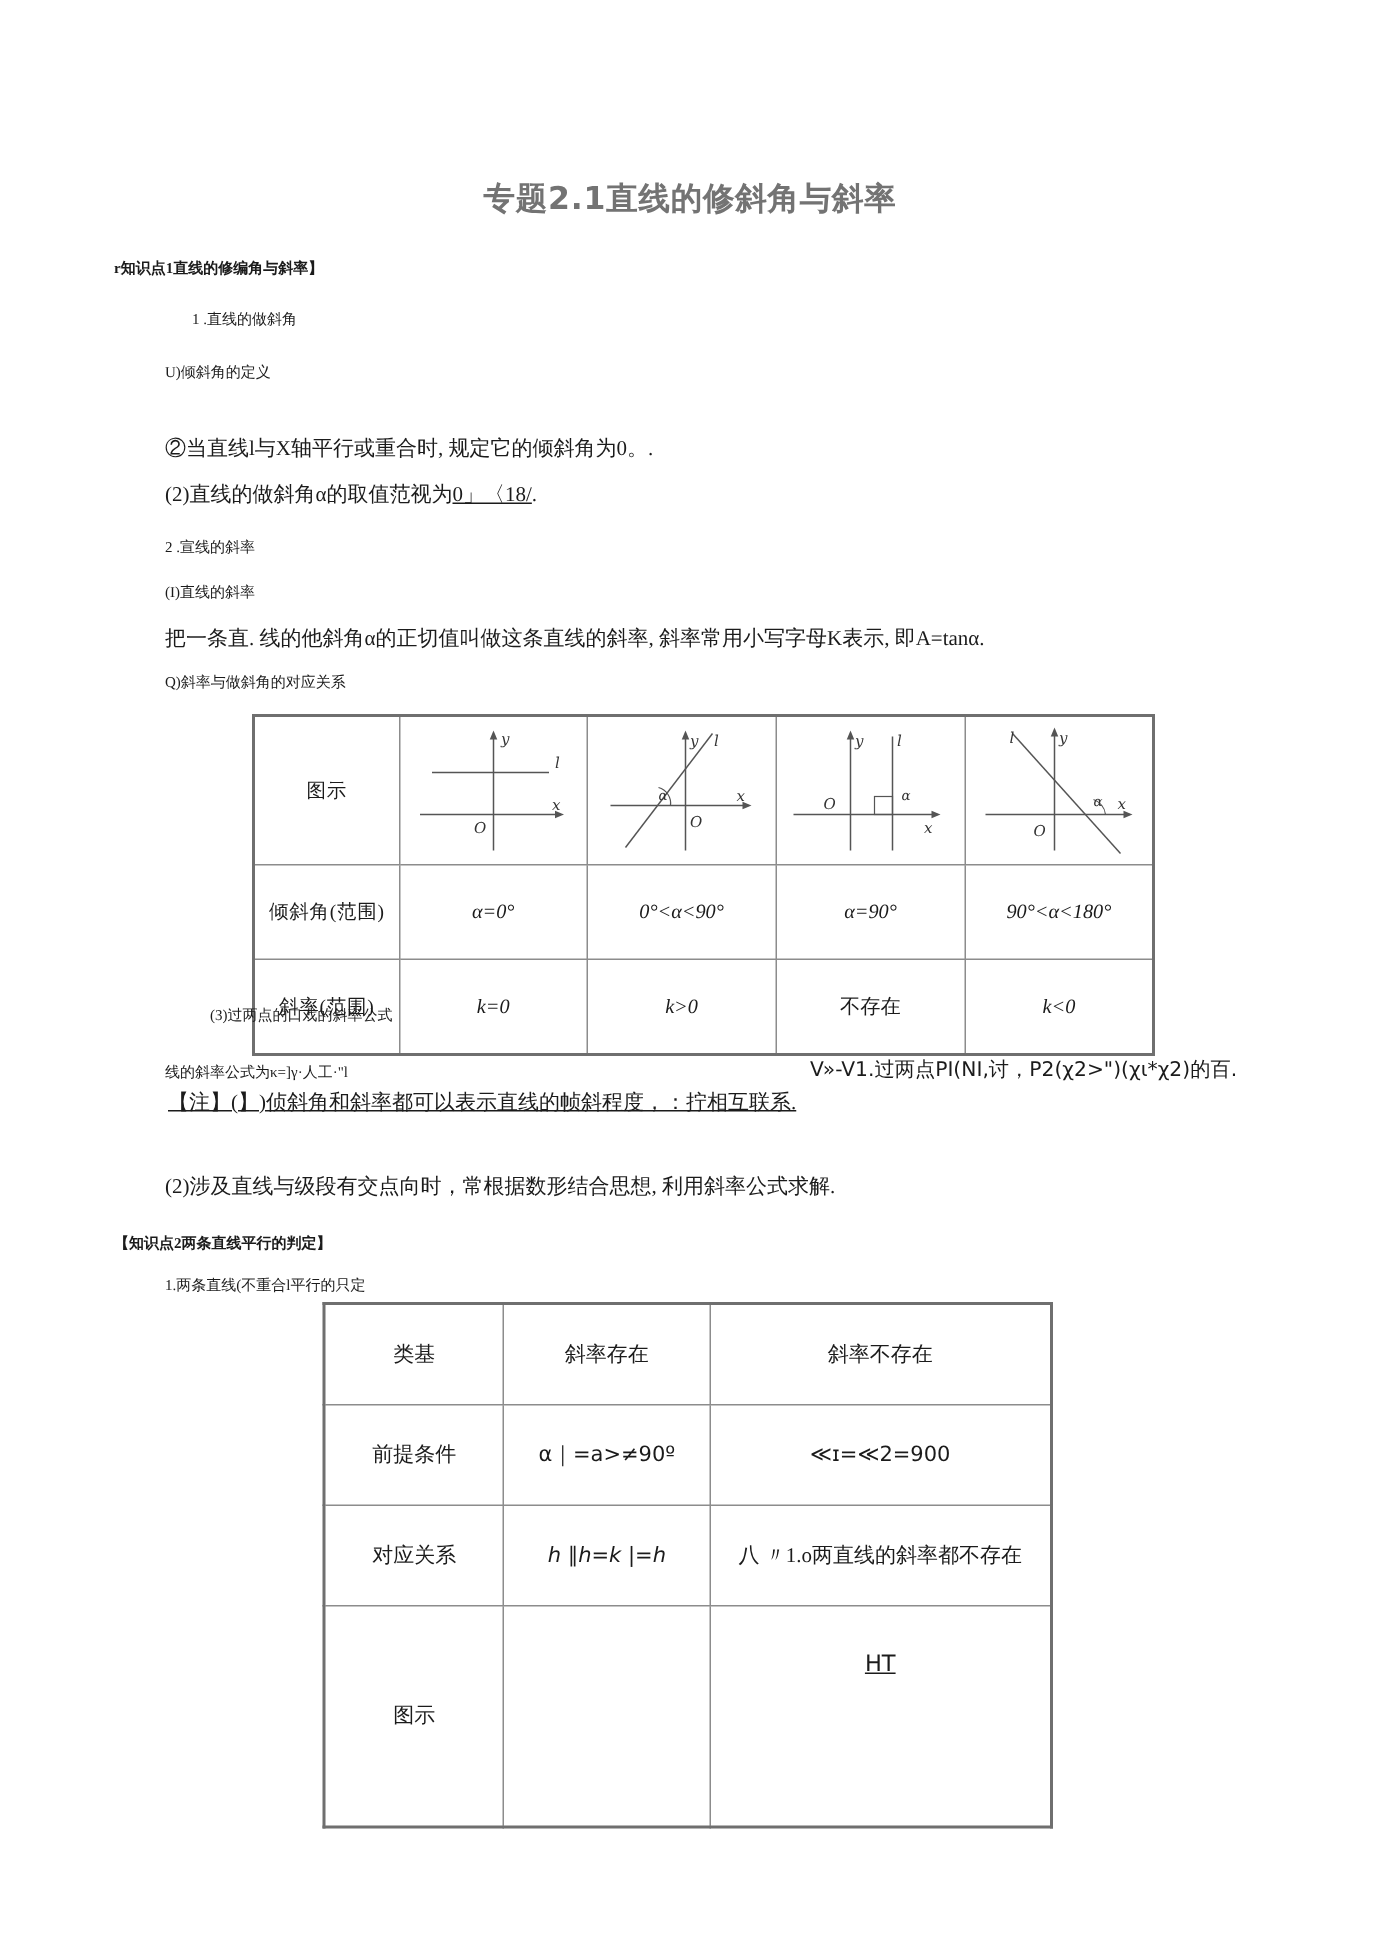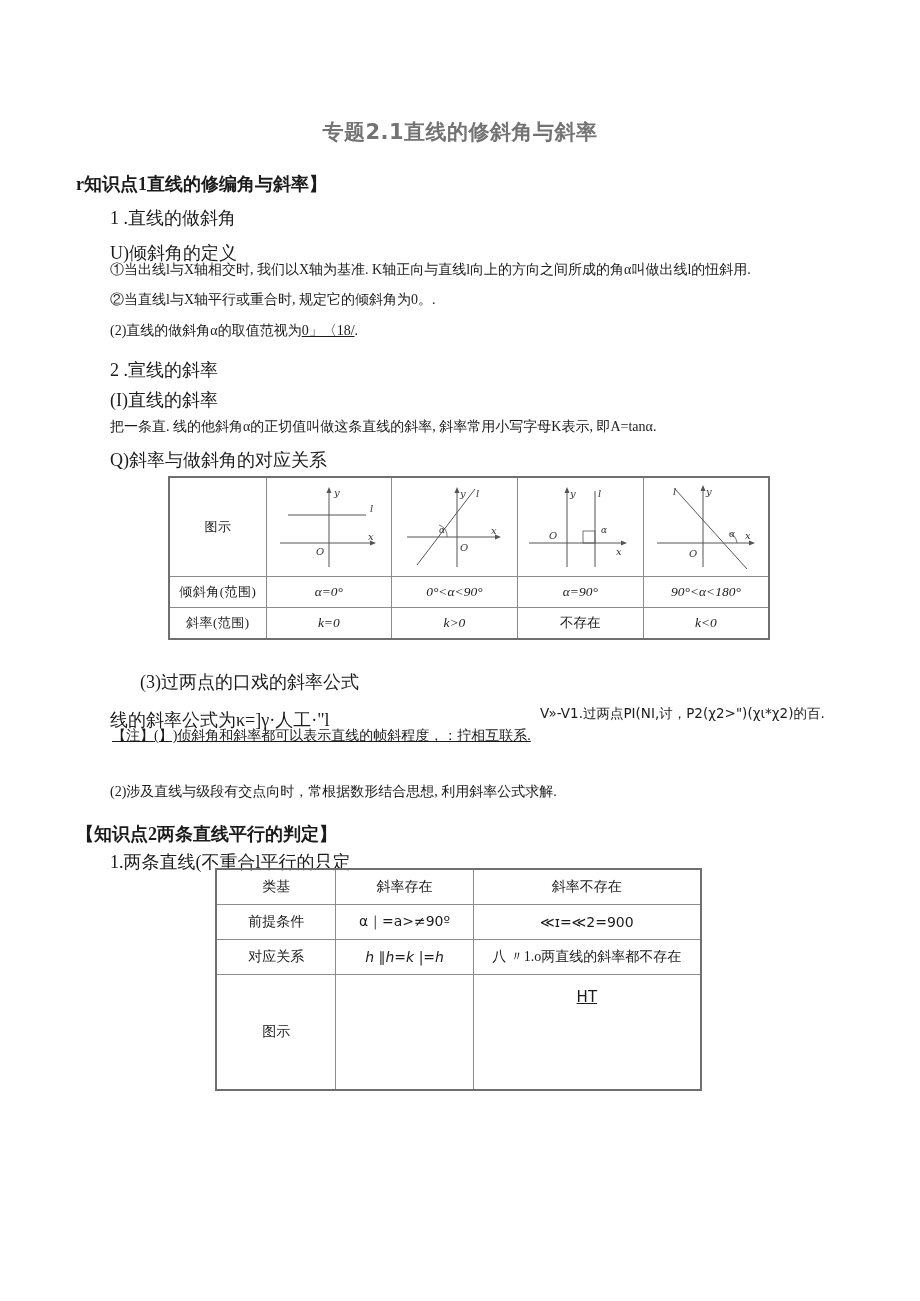--- a/index.html
+++ b/index.html
@@ -33,21 +33,21 @@
     font-family: "DejaVu Sans", "Liberation Sans", sans-serif;
     font-size: 21px;
     font-weight: 700;
     letter-spacing: 0.5px;
     color: #737373;
   }
 
   
   .txt {
     position: absolute;
-    font-size: 18px;
+    font-size: 10px;
     line-height: 1.2;
     white-space: nowrap;
     color: #1b1b1b;
     font-family: "DejaVu Sans", "Liberation Sans", sans-serif;
   }
   .serif { font-family: "Liberation Serif", "DejaVu Serif", serif; }
   .bold  { font-weight: 700; }
   .und   { text-decoration: underline; }
 
   
@@ -55,21 +55,21 @@
     position: absolute;
     border-collapse: collapse;
     font-family: "Liberation Serif", "DejaVu Serif", serif;
     color: #1b1b1b;
   }
   .tbl td {
     border: 1px solid #8c8c8c;
     text-align: center;
     vertical-align: middle;
     font-size: 13.5px;
-    padding: 2px 3px;
+    padding: 18px 3px;
   }
   .tbl.outer-thick {
     border: 2px solid #6f6f6f;
   }
 
   
   #table-slope-angle { left: 168px; top: 476px; width: 602px; }
   #table-slope-angle td.diagram-cell { height: 98px; padding: 0; }
   #table-slope-angle td.rowlabel { font-size: 13px; letter-spacing: .5px; }
   #table-slope-angle td.valcell { height: 26px; font-style: italic; font-size: 13.5px; }
@@ -101,25 +101,24 @@
 </style>
 </head>
 <body>
 
 <div class="page">
 
   <div class="doc-title">专题2.1直线的修斜角与斜率</div>
 
   <div class="txt serif bold" style="left:76px; top:174px;">r知识点1直线的修编角与斜率】</div>
 
-  <div class="txt serif" style="left:110px; top:208px;text-align:right;">1  .直线的做斜角</div>
+  <div class="txt serif" style="left:128px; top:208px;text-align:right;">1  .直线的做斜角</div>
 
   <div class="txt serif" style="left:110px; top:243px;">U)倾斜角的定义</div>
 
-  <div class="txt serif" style="left:110px; top:262px; font-size:14px;">①当出线l与X轴相交时, 我们以X轴为基准. K轴正向与直线l向上的方向之间所成的角α叫做出线l的忸斜用.</div>
 
   <div class="txt serif" style="left:110px; top:292px; font-size:14px;">②当直线l与X轴平行或重合时, 规定它的倾斜角为0。.</div>
 
   <div class="txt serif" style="left:110px; top:323px; font-size:14px;">
     <span>(2)直线的做斜角α的取值范视为</span><span class="und">0」〈18/</span><span>.</span>
   </div>
 
   <div class="txt serif" style="left:110px; top:360px;">2  .宣线的斜率</div>
 
   <div class="txt serif" style="left:110px; top:390px;">(I)直线的斜率</div>

